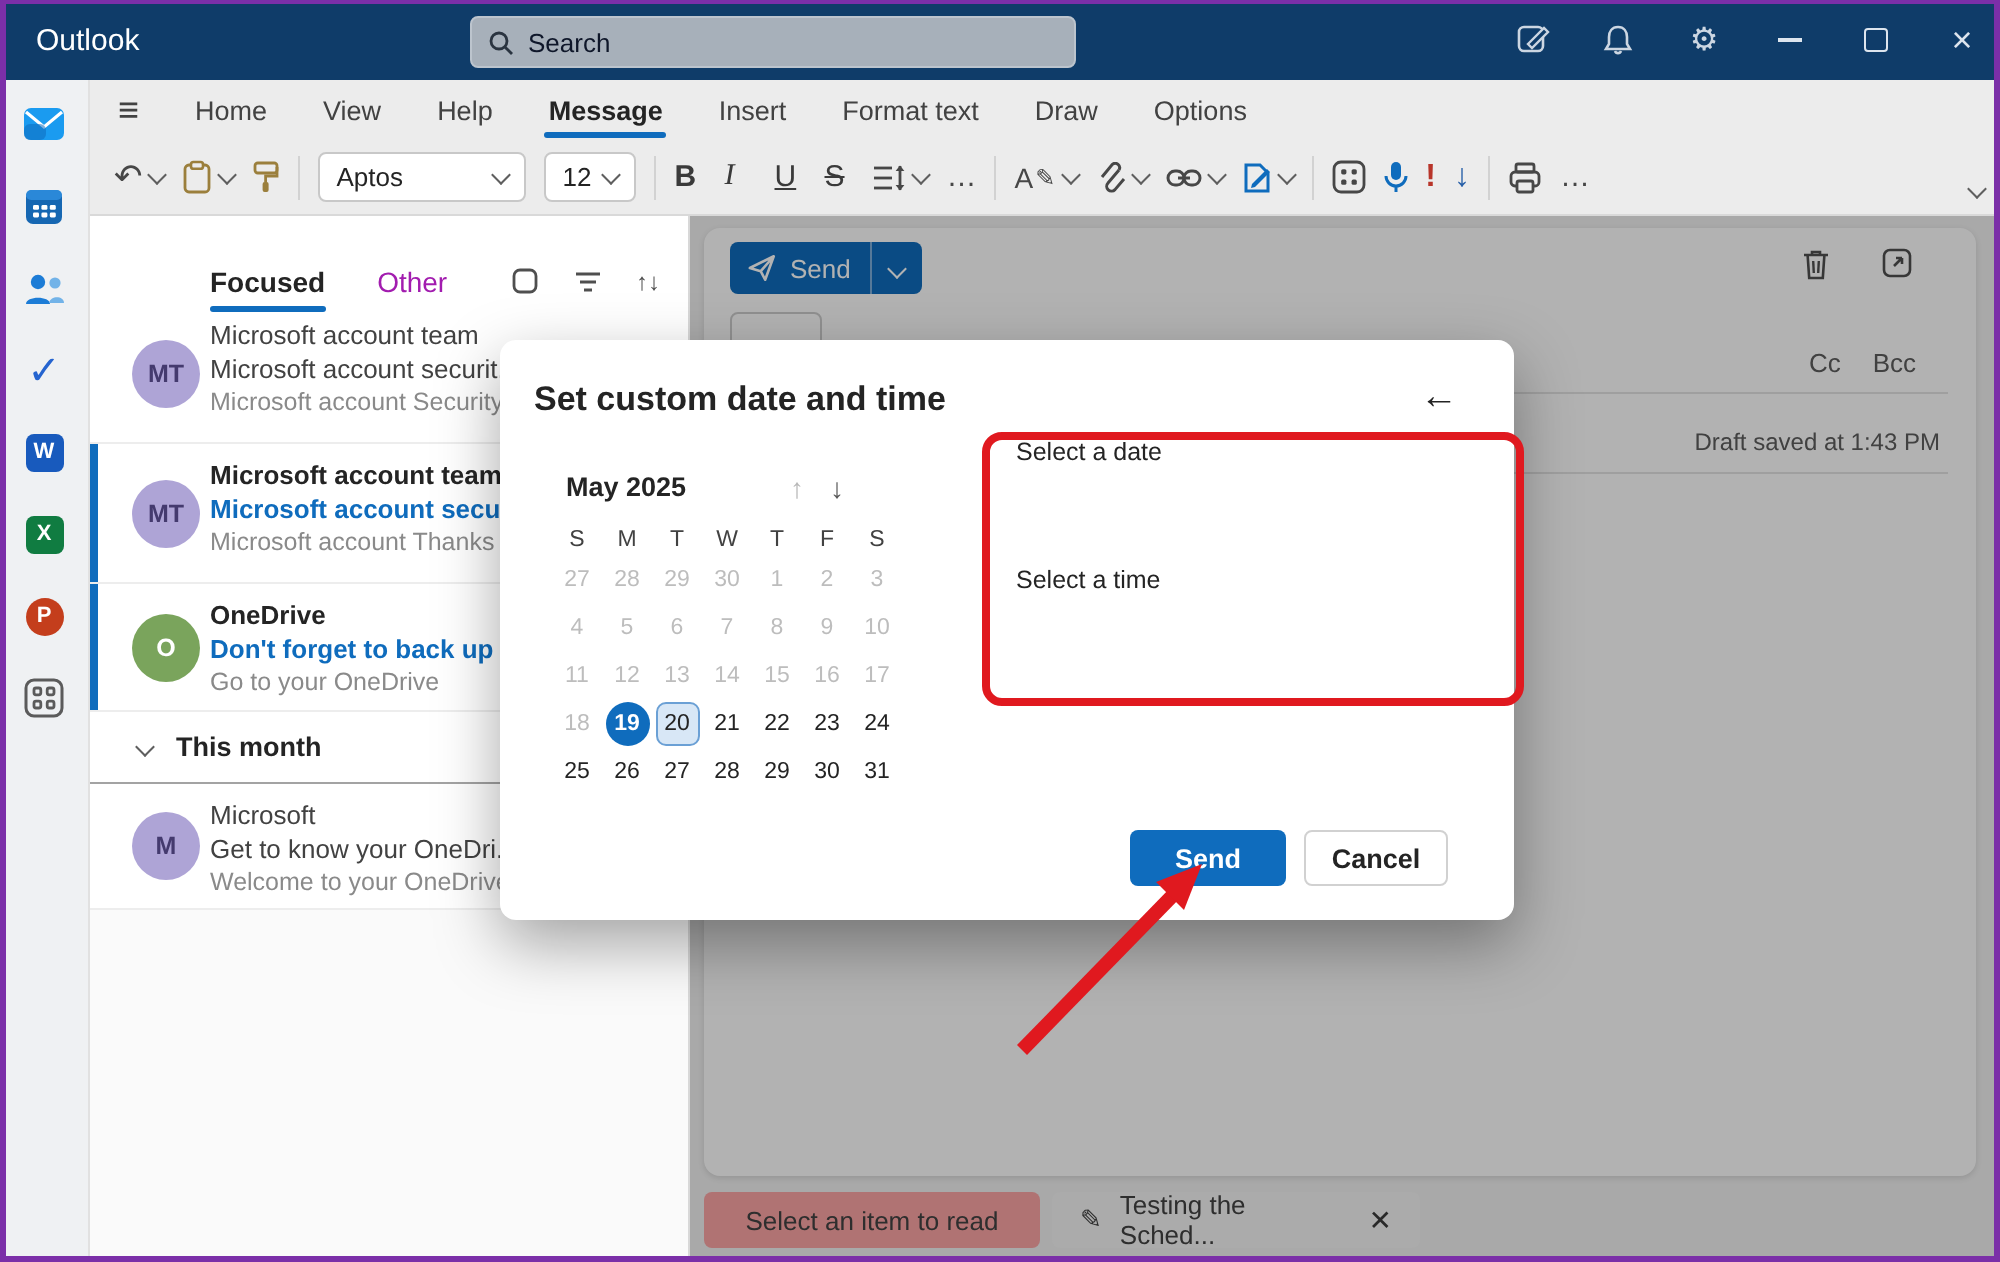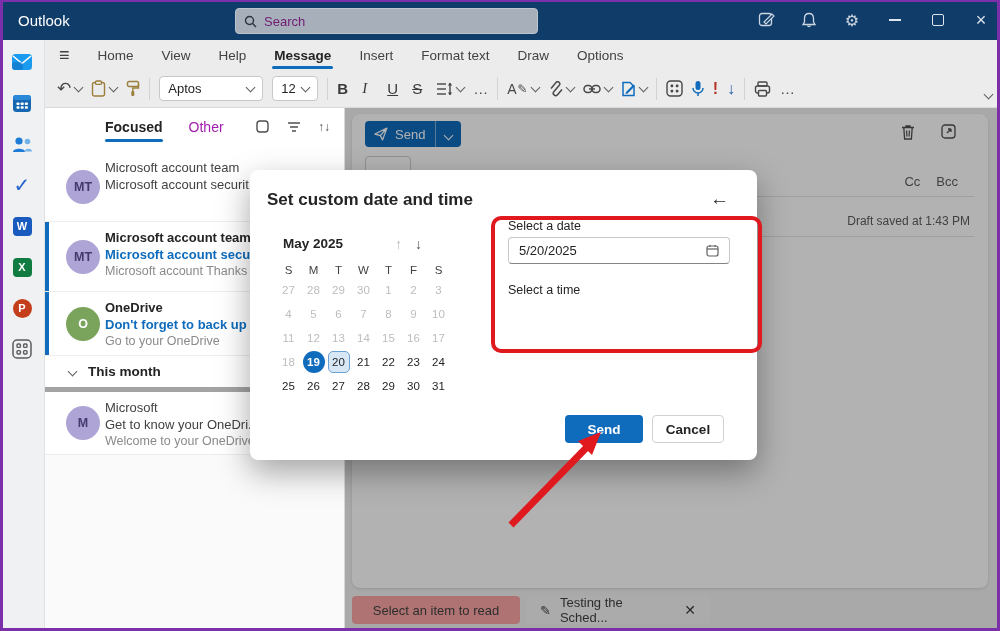--- a/index.html
+++ b/index.html
@@ -5,21 +5,21 @@
   html,body{margin:0;padding:0}
   body{width:1000px;height:631px;position:relative;overflow:hidden;
        font-family:"Liberation Sans","DejaVu Sans",sans-serif;background:#fff;
        -webkit-font-smoothing:antialiased}
   .abs{position:absolute}
   
   .titlebar{left:0;top:0;width:1000px;height:40px;background:#0f3c69;display:flex;align-items:center;z-index:2}
   .app-title{color:#fff;font-size:15px;margin-left:18px}
   .searchbox{position:absolute;left:235px;top:8px;width:293px;height:24px;background:#a7b0ba;
              border:1px solid #bcc4cd;border-radius:4px;display:flex;align-items:center;gap:7px;padding-left:8px}
-  .searchbox span{font-size:13px;color:#701a75}
+  .searchbox span{font-size:13px;color:#0f172a}
   .tb-right{position:absolute;right:10px;top:0;height:40px;display:flex;align-items:center;gap:25px}
   .tb-ic{width:18px;height:18px;color:#ccd6e2;display:flex;align-items:center;justify-content:center;font-size:16px}
   .win-min{width:12px;height:1.6px;background:#dde5ee;display:inline-block}
   .win-max{width:10px;height:10px;border:1.4px solid #dde5ee;border-radius:2px;display:inline-block}
   .win-close{color:#dde5ee;font-size:18px;line-height:18px}
   
   .rail{left:0;top:40px;width:45px;height:591px;background:#eff1f3;border-right:1px solid #e1e1e1;z-index:2;
         display:flex;flex-direction:column;align-items:center;padding-top:10px;gap:17px;box-sizing:border-box}
   .rail-item{width:24px;height:24px;display:flex;align-items:center;justify-content:center;position:relative}
   .rail-item.sel::before{content:"";position:absolute;left:-11px;top:2px;width:3px;height:20px;background:#0f6cbd;border-radius:2px}
@@ -38,38 +38,38 @@
   .chev{width:6px;height:6px;border-right:1.5px solid #5f5f5f;border-bottom:1.5px solid #5f5f5f;
         transform:rotate(45deg);display:inline-block;margin-top:-3px}
   .chev.white{border-color:#fff}
   .tdiv{width:1px;height:22px;background:#d2d2d2}
   .selbox{background:#fff;border:1px solid #c8c8c8;border-radius:4px;height:25px;display:flex;align-items:center;
           justify-content:space-between;padding:0 8px;font-size:13px;color:#242424;box-sizing:border-box}
   .fmt{font-size:15px;color:#3a3a3a;width:16px;text-align:center}.redc{color:#b8352a}.bluarrow{color:#2860a8}
   .collapse-chev{position:absolute;right:8px;top:94px;z-index:3}
   
   .listpane{left:45px;top:108px;width:300px;height:520px;background:#fff;border-right:1px solid #d8d8d8;z-index:2;box-sizing:border-box}
-  .list-head{position:absolute;left:0;top:2px;width:100%;height:34px;display:flex;align-items:center}
+  .list-head{position:absolute;left:0;top:16px;width:100%;height:34px;display:flex;align-items:center}
   .ltab{font-size:14px;color:#a21caf;margin-right:26px;position:relative}
   .ltab.active{font-weight:bold;color:#242424}
   .ltab.active::after{content:"";position:absolute;left:0;right:0;bottom:-7px;height:3px;background:#0f6cbd;border-radius:2px}
   .lh-icons{position:absolute;right:14px;display:flex;gap:17px;align-items:center;color:#4f4f4f}
   .msg{position:absolute;left:0;width:100%;border-bottom:1px solid #ededed;box-sizing:border-box}
   .msg.unread::before{content:"";position:absolute;left:0;top:0;bottom:0;width:4px;background:#0f6cbd}
   .avatar{position:absolute;left:21px;top:50%;margin-top:-17px;width:34px;height:34px;border-radius:50%;
           display:flex;align-items:center;justify-content:center;font-size:12.5px;font-weight:bold}
   .av-lav{background:#aea4d6;color:#443a6e}
   .av-grn{background:#7aa45c;color:#fff}
   .mtext{position:absolute;left:60px;top:7px;right:4px}
   .ml1{font-size:13px;color:#424242;line-height:17px;white-space:nowrap;overflow:hidden}
   .ml2{font-size:13px;color:#424242;line-height:17px;white-space:nowrap;overflow:hidden}
   .ml3{font-size:12.5px;color:#8a8a8a;line-height:17px;white-space:nowrap;overflow:hidden}
   .msg.unread .ml1{font-weight:bold;color:#242424}
   .msg.unread .ml2{font-weight:bold;color:#0f6cbd}
-  .sect{position:absolute;left:0;width:100%;display:flex;align-items:center;border-bottom:5px solid #a3a3a3;box-sizing:border-box}
+  .sect{position:absolute;left:0;width:100%;display:flex;align-items:center;border-bottom:1px solid #a3a3a3;box-sizing:border-box}
   .sect .chev{margin:0 12px 0 24px}
   .sect span{font-size:13.5px;font-weight:bold;color:#242424}
   .list-empty{position:absolute;left:0;top:347px;width:100%;height:173px;background:#fafafa}
   
   .readpane{left:345px;top:108px;width:652px;height:520px;background:#f2f2f2;z-index:1}
   .card{position:absolute;left:7px;top:6px;width:636px;height:474px;background:#fff;border-radius:8px;
         box-shadow:0 1px 3px rgba(0,0,0,.12)}
   .send-split{position:absolute;left:13px;top:7px;height:26px;background:#0f6cbd;border-radius:4px;
               display:flex;align-items:center;color:#fff}
   .send-split .lbl{font-size:13px;padding:0 10px 0 7px}
@@ -353,20 +353,21 @@
       </span>
       <span style="font-size:12px">↑↓</span>
     </span>
   </div>
 
   <div class="msg" style="top:44px;height:70px">
     <span class="avatar av-lav">MT</span>
     <span class="mtext">
       <span class="ml1" style="display:block">Microsoft account team</span>
       <span class="ml2" style="display:block">Microsoft account securit..</span>
+      <span class="ml3" style="display:block">Microsoft account Security</span>
     </span>
   </div>
 
   <div class="msg unread" style="top:114px;height:70px">
     <span class="avatar av-lav">MT</span>
     <span class="mtext">
       <span class="ml1" style="display:block">Microsoft account team</span>
       <span class="ml2" style="display:block">Microsoft account securi...</span>
       <span class="ml3" style="display:block">Microsoft account Thanks</span>
     </span>
@@ -496,31 +497,20 @@
       <span class="cal-cell normal">25</span>
       <span class="cal-cell normal">26</span>
       <span class="cal-cell normal">27</span>
       <span class="cal-cell normal">28</span>
       <span class="cal-cell normal">29</span>
       <span class="cal-cell normal">30</span>
       <span class="cal-cell normal">31</span>
     </div>
 
   <span class="fld-label" style="top:49px">Select a date</span>
-  <div class="fld" style="top:67px">
-    <span>5/20/2025</span>
-    <span>
-      <svg width="13" height="13" viewBox="0 0 13 13">
-          <rect x="1" y="2" width="11" height="10" rx="2" fill="none" stroke="#616161" stroke-width="1.2"></rect>
-          <line x1="1" y1="5" x2="12" y2="5" stroke="#616161" stroke-width="1.2"></line>
-          <line x1="4" y1="1" x2="4" y2="3" stroke="#616161" stroke-width="1.2"></line>
-          <line x1="9" y1="1" x2="9" y2="3" stroke="#616161" stroke-width="1.2"></line>
-        </svg>
-    </span>
-  </div>
 
   <span class="fld-label" style="top:113px">Select a time</span>
 
   <div class="dlg-btn btn-send">Send</div>
   <div class="dlg-btn btn-cancel">Cancel</div>
 </div>
 
 <div class="abs red-rect"></div>
 <svg class="abs annot-svg" width="1000" height="631" viewBox="0 0 1000 631">
   <line x1="511" y1="525" x2="589" y2="445" stroke="#e0191f" stroke-width="7"></line>

